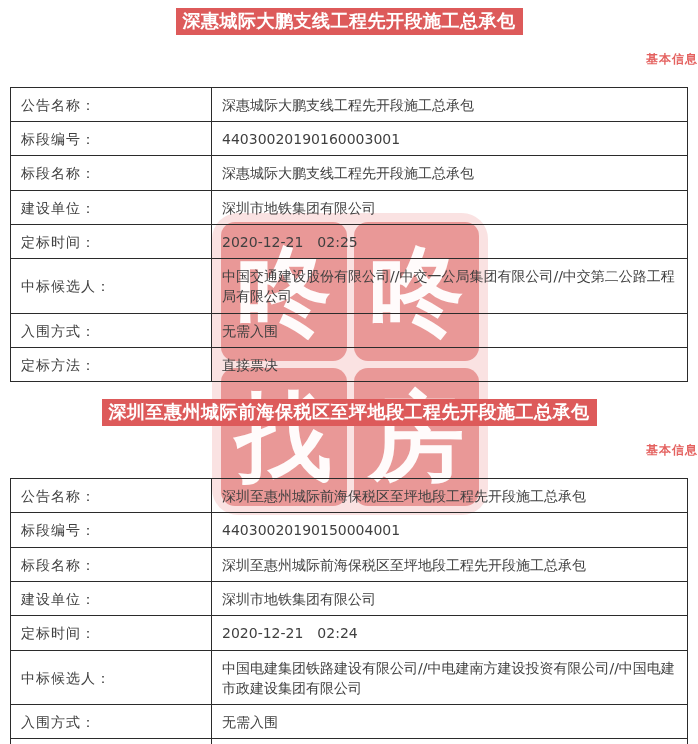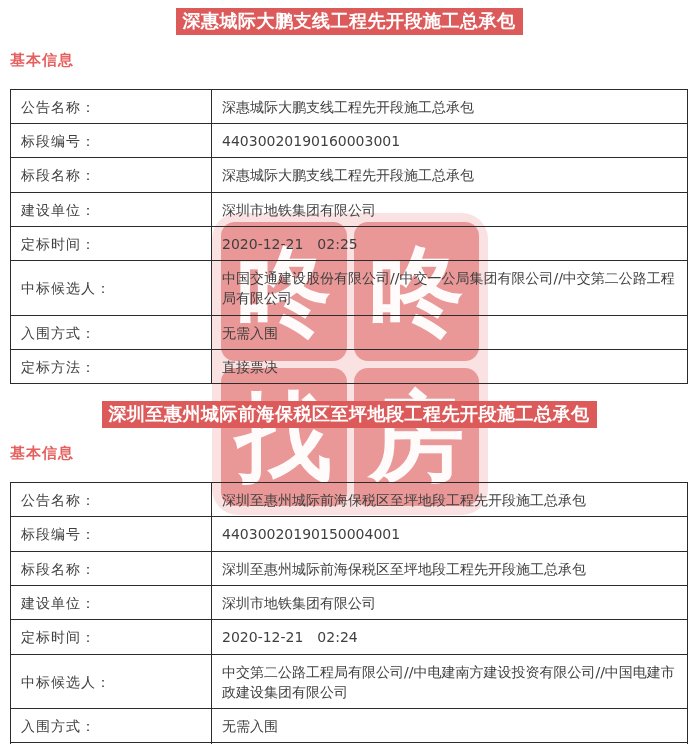--- a/index.html
+++ b/index.html
@@ -57,24 +57,25 @@
     background: #dd5a5a;
     color: #ffffff;
     font-size: 18px;
     font-weight: bold;
     line-height: 1.15;
     padding: 3px 7px;
     letter-spacing: 0.5px;
   }
   .section-title {
     color: #e4615f;
-    font-size: 15px;
+    font-size: 12px;
     font-weight: bold;
     margin: 16px 0 0 10px;
     letter-spacing: 1px;
+    text-align: right;
   }
   table.info-table {
     border-collapse: collapse;
     table-layout: fixed;
     width: 678px;
     margin: 19px 0 0 10px;
     background: transparent;
   }
   table.info-table td {
     border: 1px solid #2b2b2b;
@@ -170,21 +171,21 @@
             <tr>
               <td class="label-cell">建设单位：</td>
               <td class="value-cell">深圳市地铁集团有限公司</td>
             </tr>
             <tr>
               <td class="label-cell">定标时间：</td>
               <td class="value-cell">2020-12-21　02:24</td>
             </tr>
             <tr>
               <td class="label-cell">中标候选人：</td>
-              <td class="value-cell">中交第二公路工程局有限公司//中电建南方建设投资有限公司//中国电建市政建设集团有限公司</td>
+              <td class="value-cell">中国电建集团铁路建设有限公司//中电建南方建设投资有限公司//中国电建市政建设集团有限公司</td>
             </tr>
             <tr>
               <td class="label-cell">入围方式：</td>
               <td class="value-cell">无需入围</td>
             </tr>
             <tr>
               <td class="label-cell">定标方法：</td>
               <td class="value-cell">直接票决</td>
             </tr>
           </tbody>

